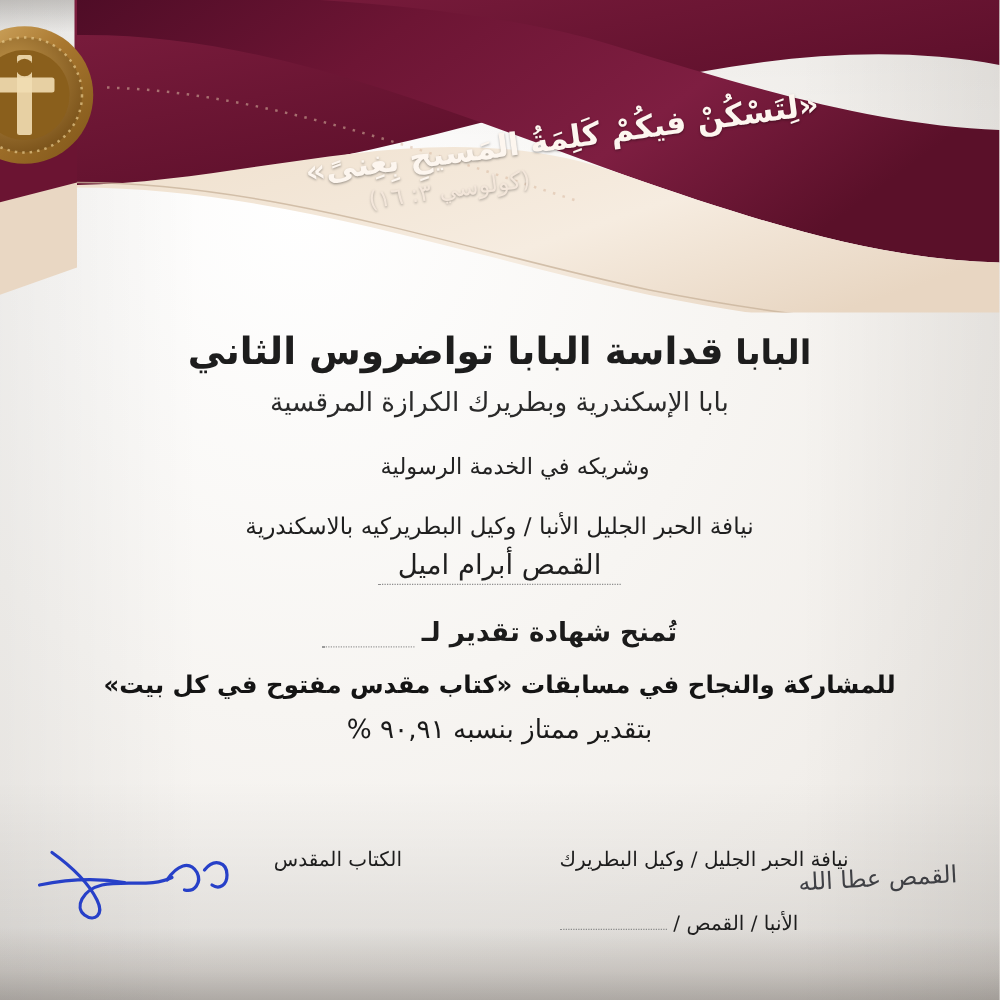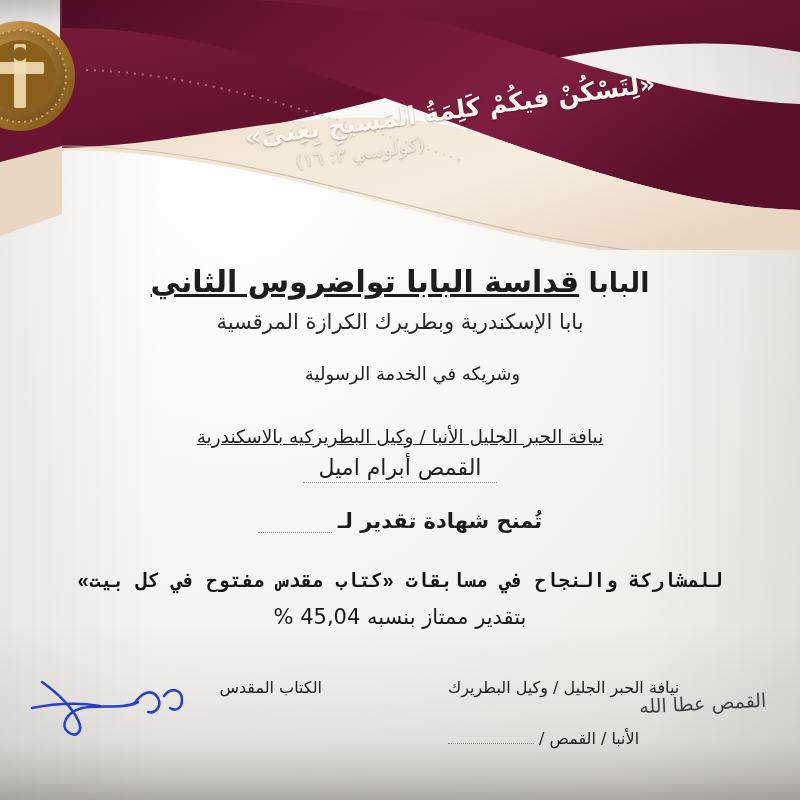--- a/index.html
+++ b/index.html
@@ -94,38 +94,36 @@
 
   .blessing {
     font-size: 27px;
     font-weight: bold;
     color: #1d1d1d;
     margin-top: 12px;
     letter-spacing: 0px;
   }
   .blessing .pope {
     font-size: 30px;
-    text-decoration: underline;
   }
   .pope-title {
     font-size: 21px;
     color: #2a2a2a;
     margin-top: 11px;
   }
   .partner {
     font-size: 18px;
     color: #222;
     margin-top: 29px;
     padding-left: 25px;
   }
   .vicar {
     font-size: 18.5px;
     color: #1f1f1f;
-    margin-top: 42px;
-    text-decoration: underline;
+    margin-top: 27px;
   }
   .vicar-name {
     font-size: 22px;
     color: #1f1f1f;
     margin-top: 8px;
     display: inline-block;
     border-bottom: 1px dotted #8d8d8d;
     padding: 0 16px 2px 16px;
   }
 
@@ -144,25 +142,24 @@
     border-bottom: 1.6px dotted #9a9a9a;
     height: 14px;
   }
   .recipient {
     color: #1f57c3;
     font-size: 22px;
     font-weight: bold;
   }
 
   .reason {
-    margin-top: 36px;
+    margin-top: 18px;
     font-size: 19.5px;
     font-weight: bold;
     color: #141414;
-    font-family: Liberation Mono, monospace;
   }
   .grade {
     margin-top: 12px;
     font-size: 21px;
     color: #1a1a1a;
   }
 
   
   .footer {
     position: absolute;
@@ -318,21 +315,21 @@
 
     <div class="line vicar">نيافة الحبر الجليل الأنبا / وكيل البطريركيه بالاسكندرية</div>
     <div><span class="vicar-name">القمص أبرام اميل</span></div>
 
     <div class="award-row">
       <span class="label">تُمنح شهادة تقدير لـ</span>
       <span class="dashline"></span>
     </div>
 
     <div class="line reason">للمشاركة والنجاح في مسابقات «كتاب مقدس مفتوح في كل بيت»</div>
-    <div class="line grade">بتقدير ممتاز بنسبه 45,04 %</div>
+    <div class="line grade">بتقدير ممتاز بنسبه ٩٠,٩١ %</div>
   </div>
 
   <div class="footer">
     <div class="footer-row">
       <div class="footer-col left">
         <div>نيافة الحبر الجليل / وكيل البطريرك</div>
         <div class="footer-sig-line">
           <span>الأنبا / القمص /</span>
           <span class="dots"></span>
         </div>

